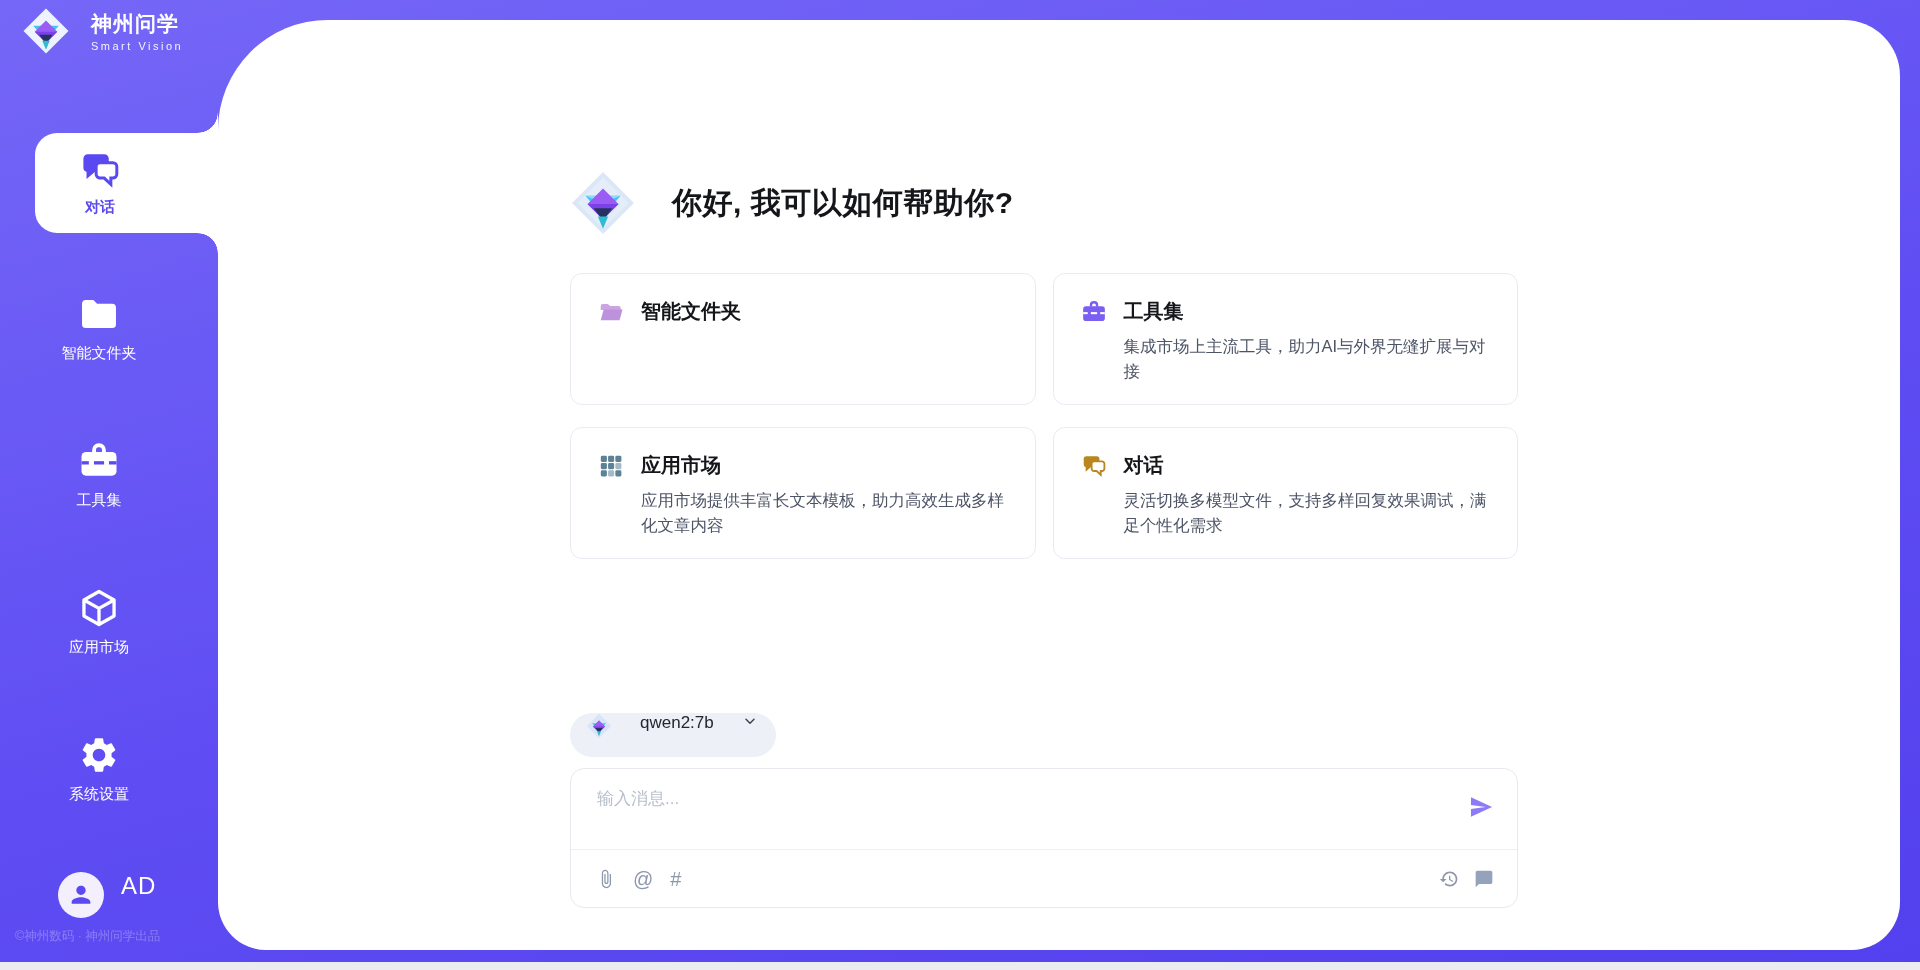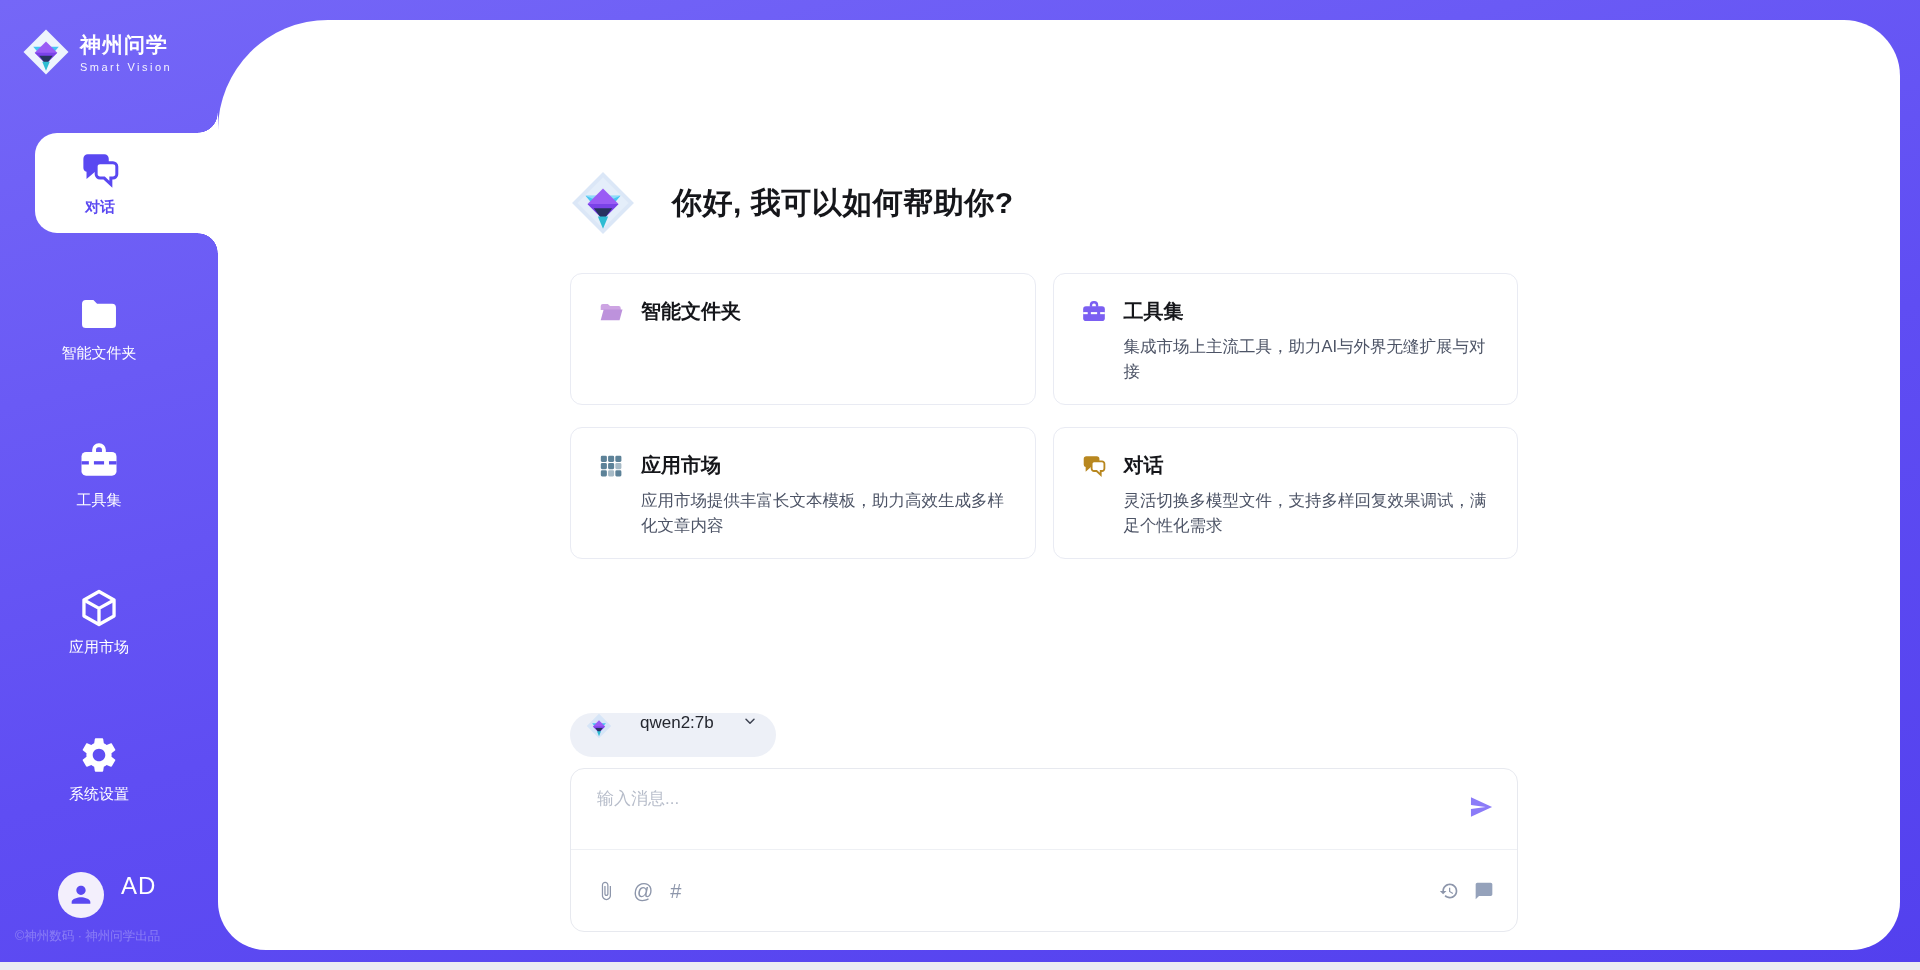--- a/index.html
+++ b/index.html
@@ -10,21 +10,21 @@
     position:relative;
   }
 
   
   .main {
     position:absolute; left:218px; top:20px; width:1682px; height:930px;
     background:#fff; border-radius:110px 56px 48px 48px;
   }
 
   
-  .brand { position:absolute; left:22px; top:28px; display:flex; align-items:center; gap:10px; }
+  .brand { position:absolute; left:22px; top:7px; display:flex; align-items:center; gap:21px; }
   .brand-text { color:#fff; }
   .brand-name { font-size:21px; font-weight:700; letter-spacing:1px; }
   .brand-sub { font-size:11px; letter-spacing:2.5px; opacity:.92; margin-top:2px; }
 
   .nav-item {
     position:absolute; left:0; width:198px; display:flex; flex-direction:column;
     align-items:center; gap:9px; color:#fff; cursor:pointer;
   }
   .nav-label { font-size:15px; }
 
@@ -71,21 +71,21 @@
   
   .model-pill {
     position:absolute; left:352px; top:693px; height:44px;
     display:inline-flex; align-items:flex-start; gap:28px; padding:0 18px 0 16px;
     background:#edf0f7; border-radius:22px; cursor:pointer;
   }
   .model-name { font-size:17px; color:#24272f; }
 
   
   .composer {
-    position:absolute; left:352px; top:748px; width:948px; height:164px;
+    position:absolute; left:352px; top:748px; width:948px; height:140px;
     background:#fff; border:1px solid #e7e9ef; border-radius:14px;
   }
   .composer textarea {
     position:absolute; left:26px; top:18px; width:850px; height:56px;
     border:none; outline:none; resize:none; font-family:inherit;
     font-size:17px; color:#3a3f4a; background:transparent;
   }
   .composer textarea::placeholder { color:#b7bdca; }
   .send-btn { position:absolute; right:22px; top:24px; width:28px; height:28px; cursor:pointer; }
   .composer-divider { position:absolute; left:0; right:0; top:80px; height:1px; background:#eef0f4; }

